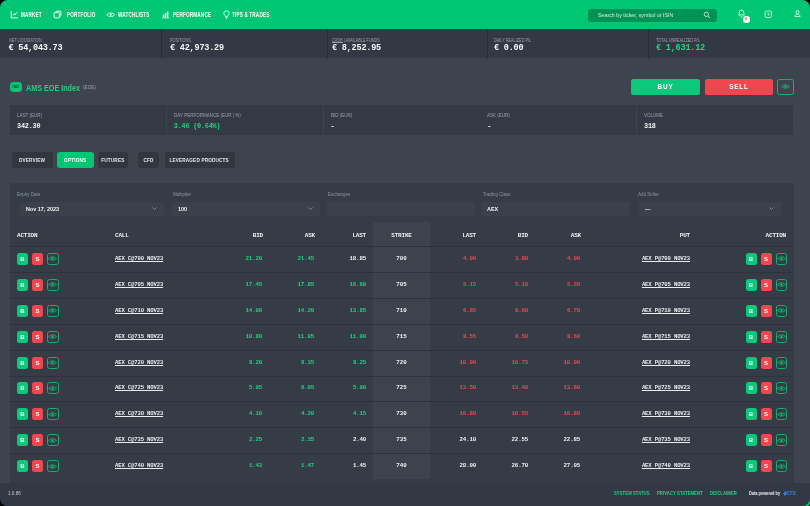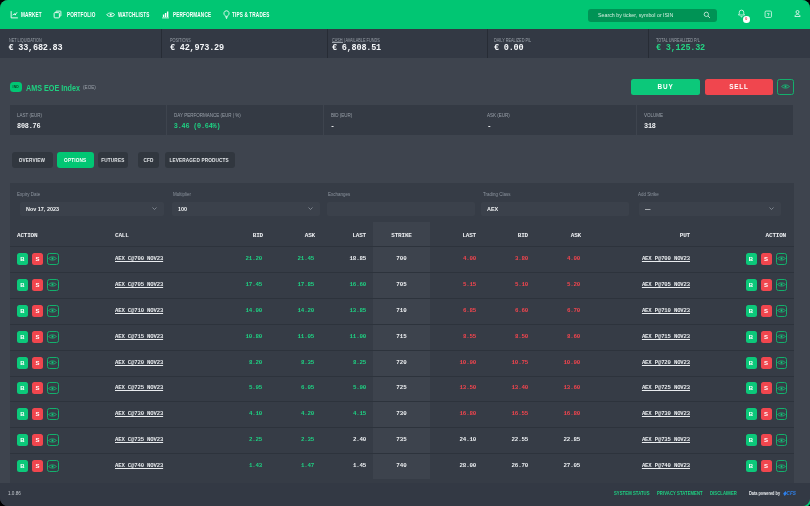--- a/index.html
+++ b/index.html
@@ -81,48 +81,48 @@
 <svg viewBox="0 0 24 24" style="position:absolute;left:764px;top:10.2px;width:8.5px;height:8.5px">
       <rect x="3" y="3" width="18" height="18" rx="3" fill="none" stroke="#fff" stroke-width="2"></rect>
       <text x="12" y="16.5" font-family="Liberation Sans" font-size="12" font-weight="bold" fill="#fff" text-anchor="middle">?</text>
     </svg>
 <svg viewBox="0 0 24 24" style="position:absolute;left:792.5px;top:9px;width:9px;height:9px">
       <circle cx="12" cy="8" r="4" fill="none" stroke="#fff" stroke-width="2"></circle>
       <path d="M5 20c.5-4 3.5-6 7-6s6.5 2 7 6z" fill="none" stroke="#fff" stroke-width="2"></path>
     </svg>
 <div style="position:absolute;left:0;top:29px;width:810px;height:29px;background:#333944"></div>
 <div class="statlab" style="left:8.5px">NET LIQUIDATION</div>
-<div class="statval" style="left:8.5px;color:#f4f6f8">€ 33,682.83</div>
+<div class="statval" style="left:8.5px;color:#f4f6f8">€ 54,043.73</div>
 <div style="position:absolute;left:161.0px;top:29px;width:1px;height:29px;background:#272c35"></div>
 <div class="statlab" style="left:170.0px">POSITIONS</div>
 <div class="statval" style="left:170.0px;color:#f4f6f8">€ 42,973.29</div>
 <div style="position:absolute;left:326.5px;top:29px;width:1px;height:29px;background:#272c35"></div>
 <div class="statlab" style="left:332.0px">CASH | AVAILABLE FUNDS</div>
 <div style="position:absolute;left:332.0px;top:41.8px;width:10.5px;height:1px;background:#9aa1a9"></div>
-<div class="statval" style="left:332.0px;color:#f4f6f8">€ 6,808.51</div>
+<div class="statval" style="left:332.0px;color:#f4f6f8">€ 8,252.95</div>
 <div style="position:absolute;left:487.0px;top:29px;width:1px;height:29px;background:#272c35"></div>
 <div class="statlab" style="left:494.0px">DAILY REALIZED P/L</div>
 <div class="statval" style="left:494.0px;color:#f4f6f8">€ 0.00</div>
 <div style="position:absolute;left:648.0px;top:29px;width:1px;height:29px;background:#272c35"></div>
 <div class="statlab" style="left:656.0px">TOTAL UNREALIZED P/L</div>
-<div class="statval" style="left:656.0px;color:#23d584">€ 3,125.32</div>
+<div class="statval" style="left:656.0px;color:#23d584">€ 1,631.12</div>
 <div style="position:absolute;left:10px;top:81.5px;width:11.5px;height:10.5px;background:#01c673;border-radius:3.5px;color:#0e4229;font:bold 3.4px 'Liberation Sans',sans-serif;text-align:center;line-height:10.5px;letter-spacing:.2px">IND</div>
 <div style="position:absolute;left:26px;top:82px;height:10px;line-height:10px;font:bold 9.6px 'Liberation Sans',sans-serif;color:#1fd081;transform:scaleX(.75);transform-origin:0 50%;white-space:nowrap">AMS EOE Index</div>
 <div style="position:absolute;left:82.5px;top:84px;height:8px;line-height:8px;font:5.8px 'Liberation Sans',sans-serif;color:#9aa1aa;transform:scaleX(.8);transform-origin:0 50%">(EOE)</div>
 <div style="position:absolute;left:631px;top:79px;width:69px;height:15.5px;background:#0cc87a;border-radius:2.5px;color:#fff;font:bold 6.4px 'Liberation Sans',sans-serif;letter-spacing:.8px;text-align:center;line-height:15.5px">BUY</div>
 <div style="position:absolute;left:705px;top:79px;width:68px;height:15.5px;background:#f0464e;border-radius:2.5px;color:#fff;font:bold 6.4px 'Liberation Sans',sans-serif;letter-spacing:.8px;text-align:center;line-height:15.5px">SELL</div>
 <div style="position:absolute;left:777px;top:79px;width:17px;height:15.5px;border:1px solid #13b06c;border-radius:2.5px;box-sizing:border-box;display:flex;align-items:center;justify-content:center">
       <svg viewBox="0 0 24 24" style="width:9px;height:9px">
         <path d="M2 12c3.5-5.5 16.5-5.5 20 0c-3.5 5.5-16.5 5.5-20 0z" fill="none" stroke="#13cd7d" stroke-width="2.2"></path>
         <circle cx="12" cy="12" r="2.6" fill="#13cd7d"></circle>
       </svg>
     </div>
 <div style="position:absolute;left:10.0px;top:105px;width:156.0px;height:30px;background:#343a44"></div>
 <div class="lab" style="left:17.0px;top:112px;font-size:5.8px">LAST (EUR)</div>
-<div style="position:absolute;left:17.0px;top:121.5px;height:9px;line-height:9px;font:bold 6.8px 'Liberation Mono',monospace;letter-spacing:-.2px;color:#f2f4f6">808.76</div>
+<div style="position:absolute;left:17.0px;top:121.5px;height:9px;line-height:9px;font:bold 6.8px 'Liberation Mono',monospace;letter-spacing:-.2px;color:#f2f4f6">342.30</div>
 <div style="position:absolute;left:166.8px;top:105px;width:156.0px;height:30px;background:#343a44"></div>
 <div class="lab" style="left:173.8px;top:112px;font-size:5.8px">DAY PERFORMANCE (EUR | %)</div>
 <div style="position:absolute;left:173.8px;top:121.5px;height:9px;line-height:9px;font:bold 6.8px 'Liberation Mono',monospace;letter-spacing:-.2px;color:#1ed283">3.46 (0.64%)</div>
 <div style="position:absolute;left:323.5px;top:105px;width:156.0px;height:30px;background:#343a44"></div>
 <div class="lab" style="left:330.5px;top:112px;font-size:5.8px">BID (EUR)</div>
 <div style="position:absolute;left:330.5px;top:121.5px;height:9px;line-height:9px;font:bold 6.8px 'Liberation Mono',monospace;letter-spacing:-.2px;color:#f2f4f6">-</div>
 <div style="position:absolute;left:480.2px;top:105px;width:156.0px;height:30px;background:#343a44"></div>
 <div class="lab" style="left:487.2px;top:112px;font-size:5.8px">ASK (EUR)</div>
 <div style="position:absolute;left:487.2px;top:121.5px;height:9px;line-height:9px;font:bold 6.8px 'Liberation Mono',monospace;letter-spacing:-.2px;color:#f2f4f6">-</div>
 <div style="position:absolute;left:637.0px;top:105px;width:156.0px;height:30px;background:#343a44"></div>

